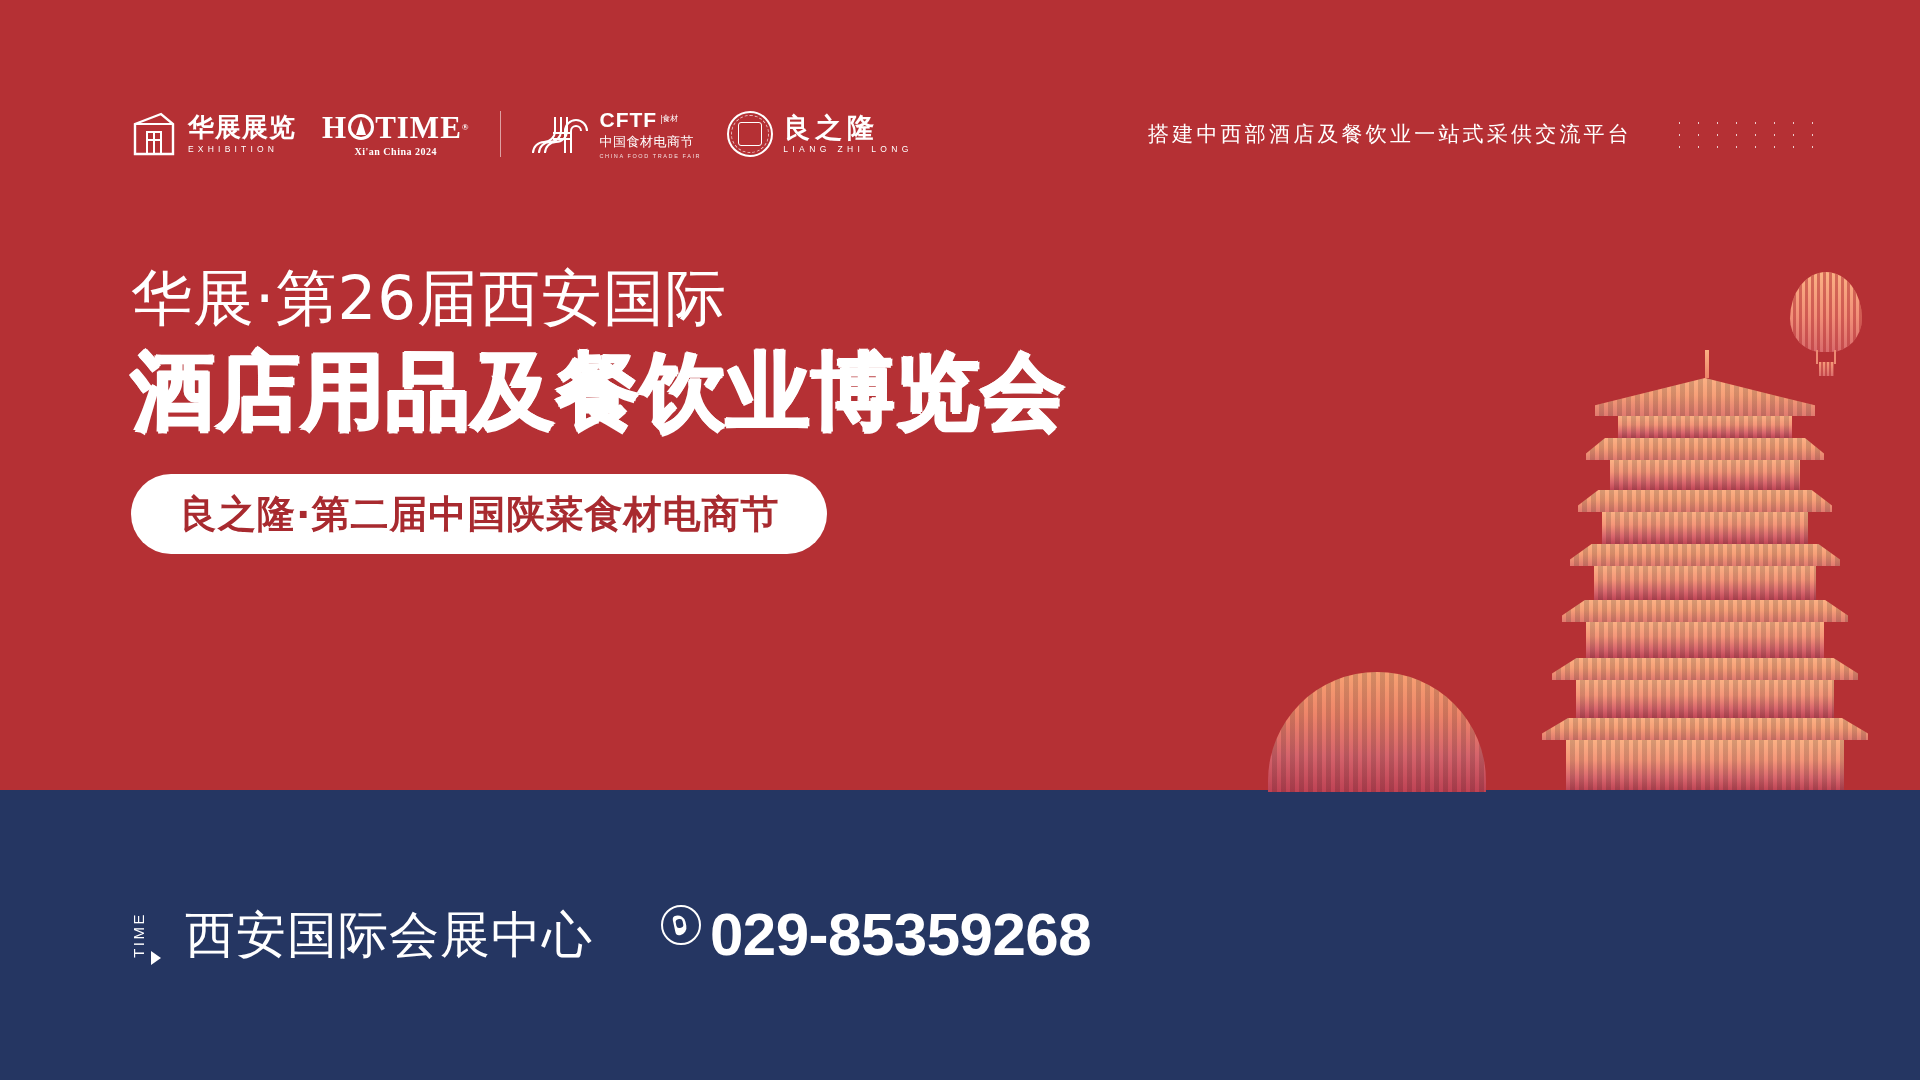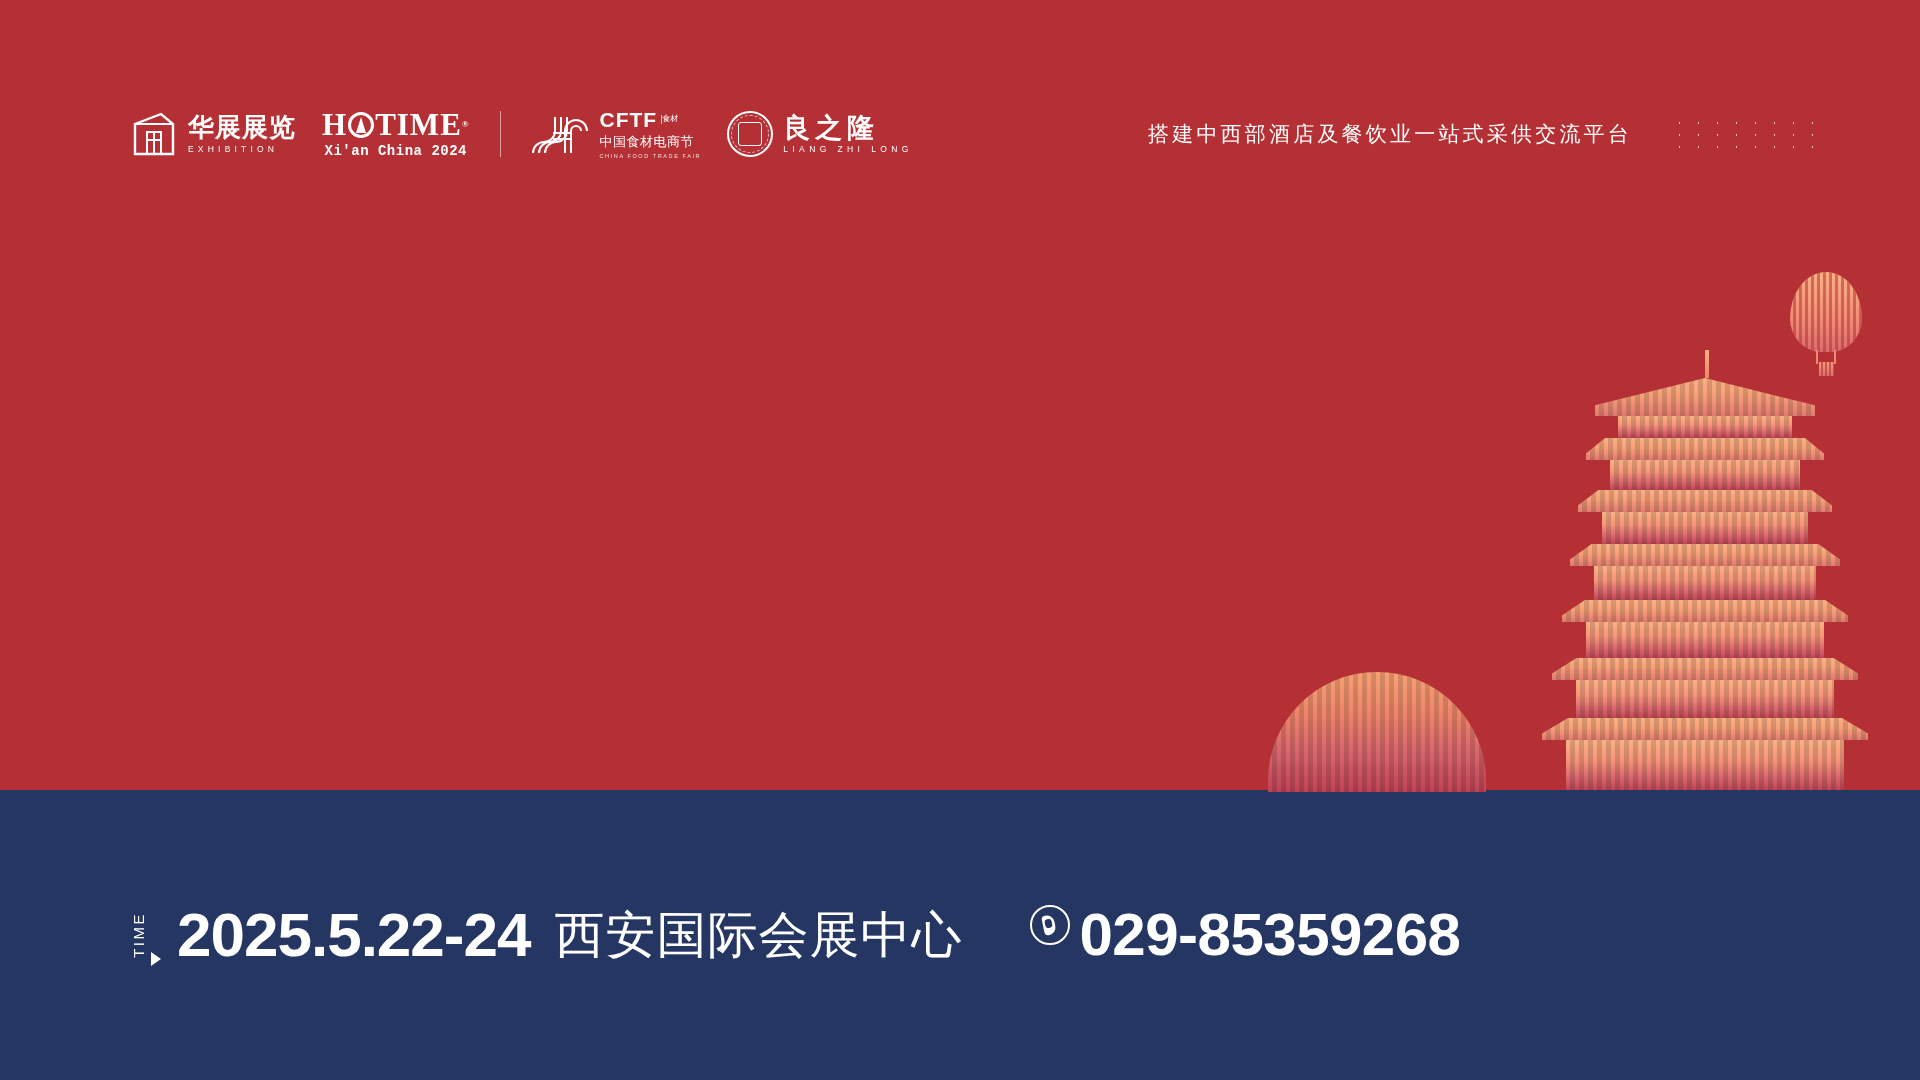--- a/index.html
+++ b/index.html
@@ -81,21 +81,21 @@
 
   .logo-hosfair { margin-left:26px; display:flex; flex-direction:column; align-items:center; }
   .hf-main { font-family:"Liberation Serif","DejaVu Serif",serif; font-size:31px; font-weight:bold;
              color:#fff; letter-spacing:1px; line-height:1; display:flex; align-items:center; }
   .hf-o { position:relative; display:inline-block; width:26px; height:26px; margin:0 1px; }
   .hf-o::before { content:""; position:absolute; inset:0; border:3px solid #fff; border-radius:50%; }
   .hf-o::after { content:""; position:absolute; left:50%; top:5px; transform:translateX(-50%);
     width:0; height:0; border-left:5px solid transparent; border-right:5px solid transparent;
     border-bottom:16px solid #fff; }
   .hf-reg { font-size:9px; vertical-align:super; }
-  .hf-sub { font-family:Liberation Mono, monospace; font-size:14px; font-weight:bold;
+  .hf-sub { font-family:Liberation Serif, serif; font-size:10px; font-weight:bold;
             color:#fff; letter-spacing:0.5px; margin-top:3px; }
 
   .divider { width:1px; height:46px; background:rgba(255,255,255,0.55); margin:0 30px; }
 
   .logo-cftf { display:flex; align-items:center; gap:9px; }
   .cftf-mark { width:60px; height:42px; position:relative; }
   .cftf-text { display:flex; flex-direction:column; }
   .cftf-top { display:flex; align-items:center; gap:4px; }
   .cftf-abbr { font-size:21px; font-weight:bold; color:#fff; letter-spacing:1px; line-height:1; }
   .cftf-badge { font-size:8px; color:#fff; border-left:1px solid rgba(255,255,255,.7);
@@ -316,26 +316,32 @@
           <div class="lzl-en">LIANG ZHI LONG</div>
         </div>
       </div>
 
     </div>
 
     <div class="tagline">搭建中西部酒店及餐饮业一站式采供交流平台</div>
     <div class="dotgrid"></div>
   </div>
 
+  <div class="title-block">
+    <div class="title-1">华展·第26届西安国际</div>
+    <div class="title-2">酒店用品及餐饮业博览会</div>
+    <div class="subtitle-pill">
+      <span>良之隆·第二届中国陕菜食材电商节</span>
+    </div>
+  </div>
 
   <div class="footer">
     <div class="footer-inner">
       <div class="time-label">TIME</div>
       <div class="time-arrow"></div>
-      <div class="date">2025.5.22-24</div>
       <div class="venue">西安国际会展中心</div>
       <div class="phone-wrap">
         <div class="phone-icon"></div>
         <div class="phone-num">029-85359268</div>
       </div>
     </div>
   </div>
 
 </div>
 

